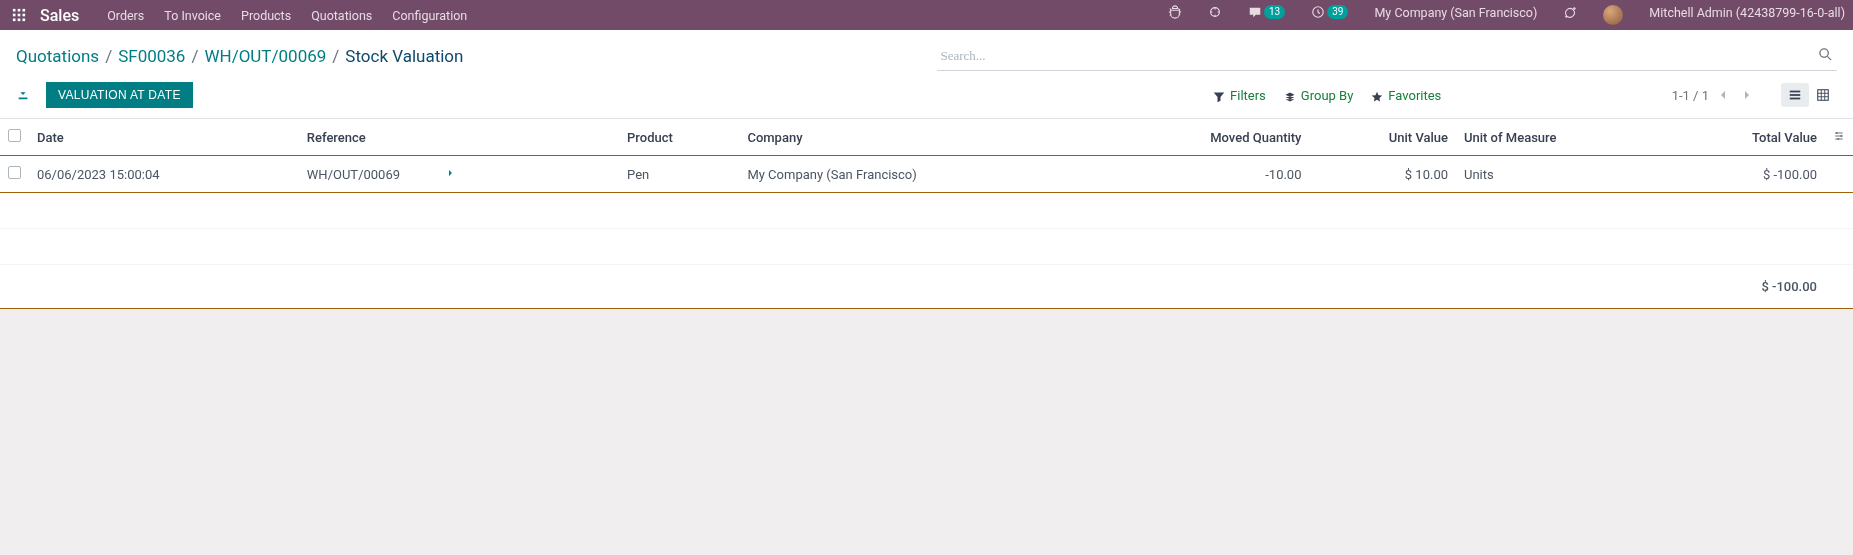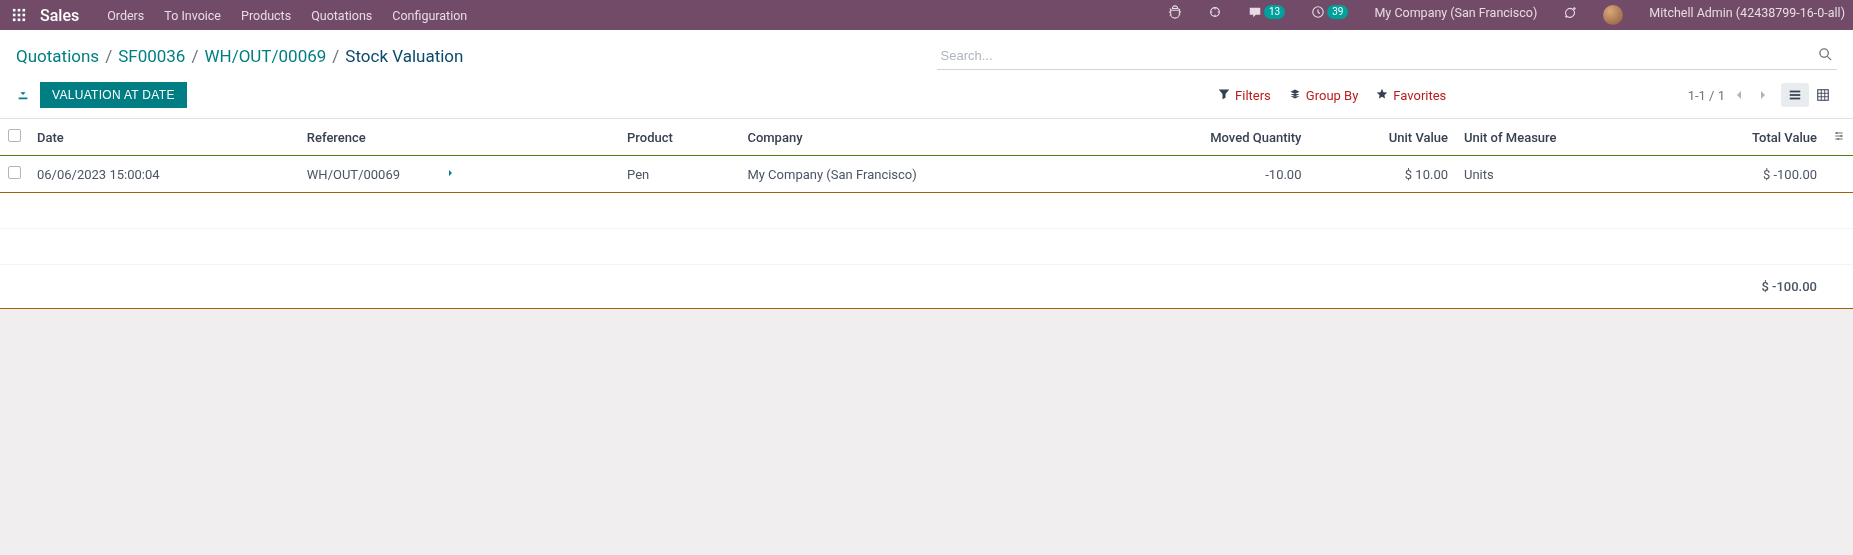--- a/index.html
+++ b/index.html
@@ -22,34 +22,34 @@
 .username { color: #e8dbe4; font-size: 12.5px; }
 
 
 .control-panel { background: #fff; border-bottom: 1px solid #dee2e6; padding: 8px 16px 8px 16px; }
 .cp-top { display: flex; align-items: center; min-height: 36px; }
 .breadcrumb { display: flex; align-items: center; font-size: 17px; flex: 1; }
 .breadcrumb a { color: #017e84; text-decoration: none; cursor: pointer; }
 .breadcrumb .sep { color: #6c757d; margin: 0 6px; }
 .breadcrumb .current { color: #0c4a6e; }
 .search-wrap { flex: 1; display: flex; align-items: center; border-bottom: 1px solid #ced4da; margin-left: 20px; }
-.search-input { flex: 1; border: none; outline: none; font-size: 13px; padding: 6px 4px; color: #495057; background: transparent; }
+.search-input { flex: 1; border: none; outline: none; font-size: 13px; padding: 6px 4px; color: #495057; background: transparent; font-family: Liberation Serif, serif; }
 .search-input::placeholder { color: #adb5bd; }
 .search-btn { background: none; border: none; cursor: pointer; padding: 4px; }
 .search-btn svg { width: 15px; height: 15px; fill: #6c757d; }
 
 .cp-bottom { display: flex; align-items: center; margin-top: 6px; min-height: 30px; }
-.cp-buttons { display: flex; align-items: center; gap: 10px; }
+.cp-buttons { display: flex; align-items: center; gap: 16px; }
 .dl-icon { color: #017e84; cursor: pointer; }
 .dl-icon svg { width: 14px; height: 14px; fill: #017e84; }
 .btn-primary { background: #017e84; color: #fff; border: none; padding: 6px 12px; font-size: 12px; font-weight: 500; letter-spacing: 0.3px; cursor: pointer; text-transform: uppercase; }
 .cp-search-options { margin-left: auto; display: flex; align-items: center; gap: 18px; padding-left: 790px; }
-.search-opt { display: inline-flex; align-items: flex-start; gap: 5px; cursor: pointer; color: #b91c1c; font-size: 13px; }
+.search-opt { display: inline-flex; align-items: flex-end; gap: 5px; cursor: pointer; color: #15803d; font-size: 13px; }
 .search-opt svg { width: 12px; height: 12px; fill: #374151; }
-.cp-right { margin-left: auto; display: flex; align-items: center; gap: 12px; }
+.cp-right { margin-left: auto; display: flex; align-items: center; gap: 28px; }
 .pager { display: flex; align-items: center; gap: 8px; color: #6c757d; font-size: 13px; }
 .pager-arrow { color: #adb5bd; cursor: pointer; padding: 2px; }
 .pager-arrow svg { width: 10px; height: 10px; fill: #adb5bd; }
 .view-switch { display: flex; }
 .view-btn { border: 1px solid transparent; background: none; padding: 4px 6px; cursor: pointer; display: inline-flex; align-items: center; }
 .view-btn.active { background: #e9ecef; border-radius: 3px; }
 .view-btn svg { width: 14px; height: 14px; fill: #374151; }
 
 
 .list-table { width: 100%; border-collapse: collapse; background: #fff; }

